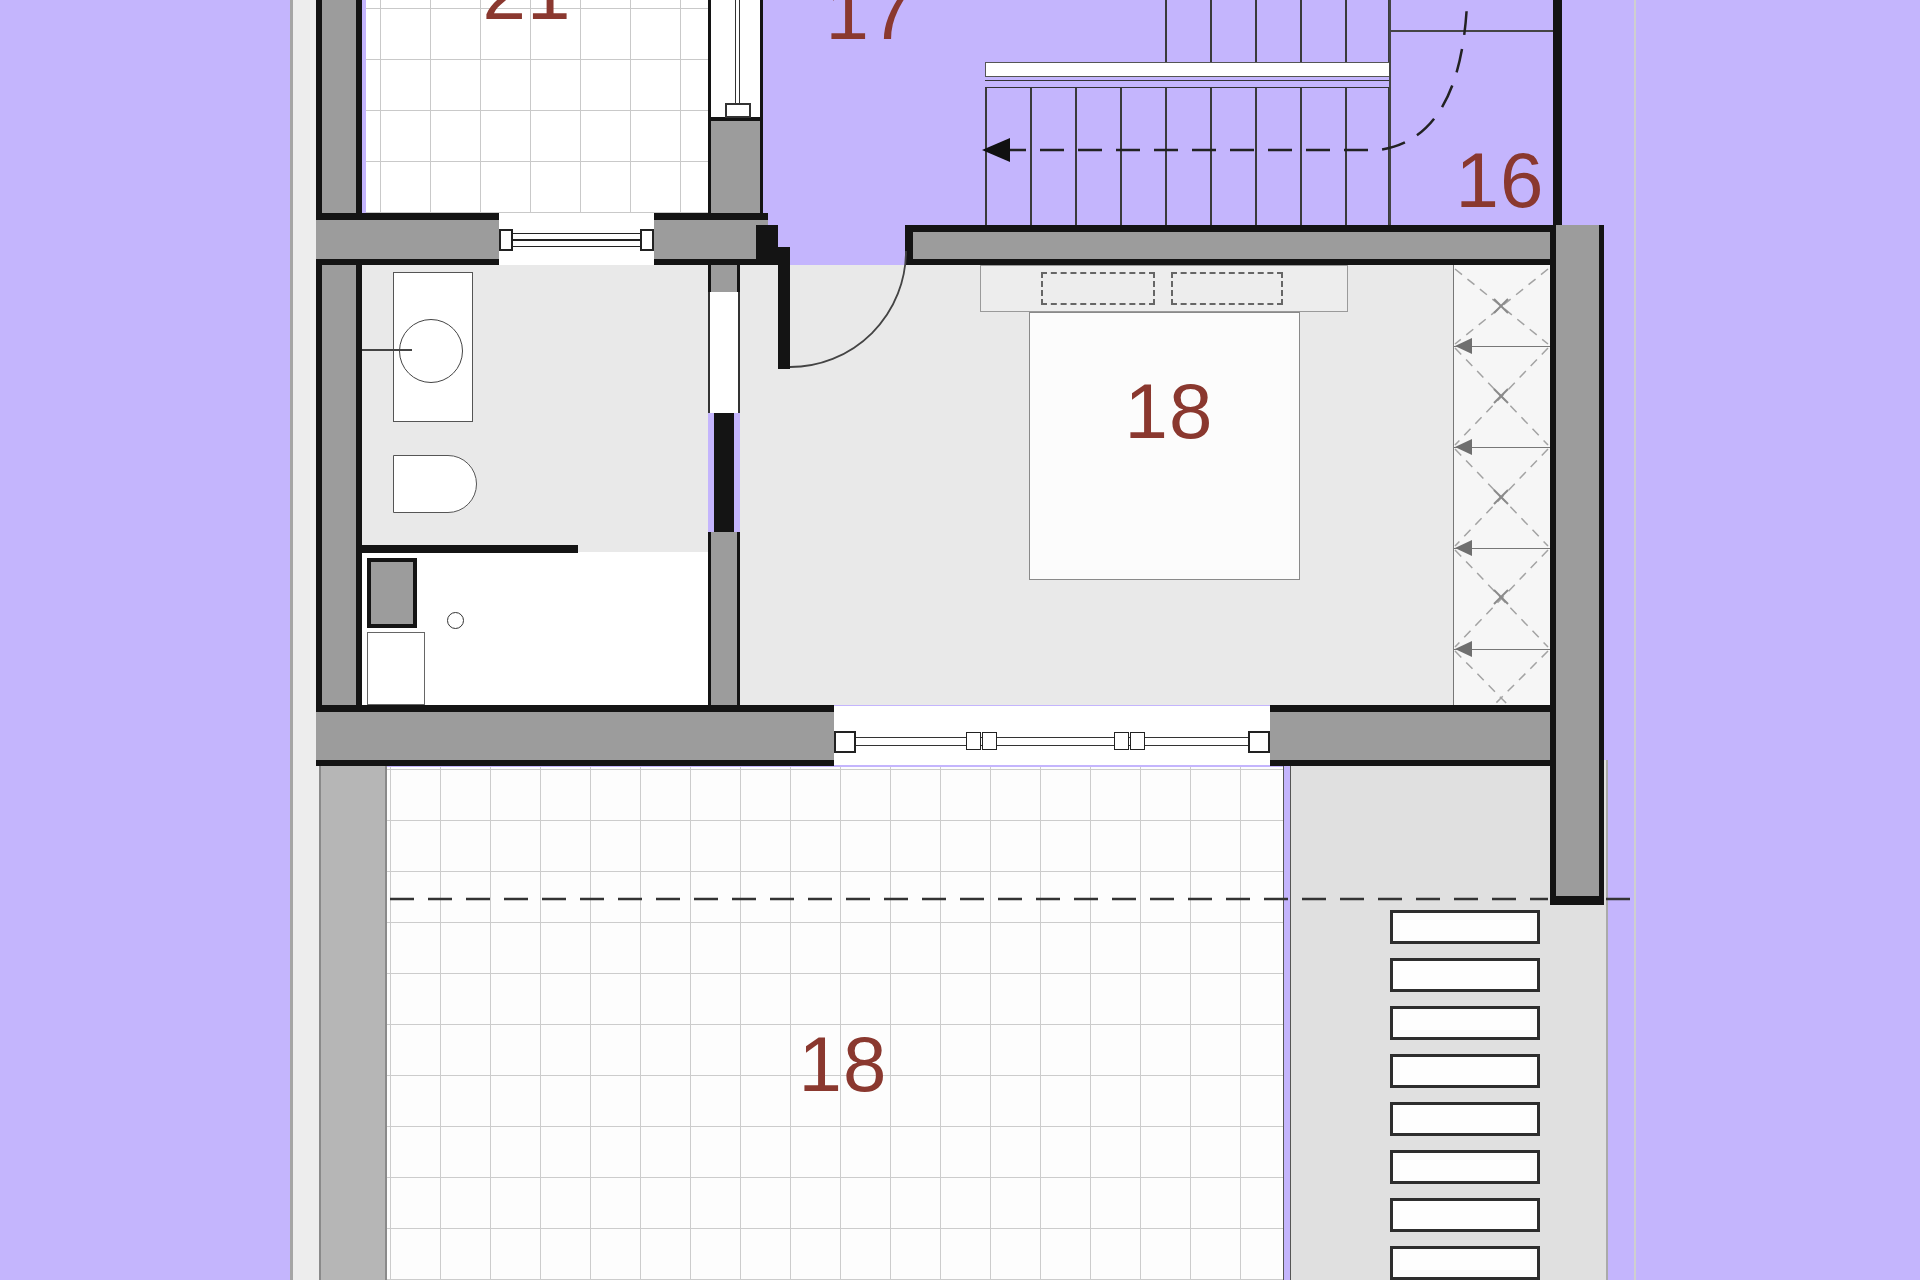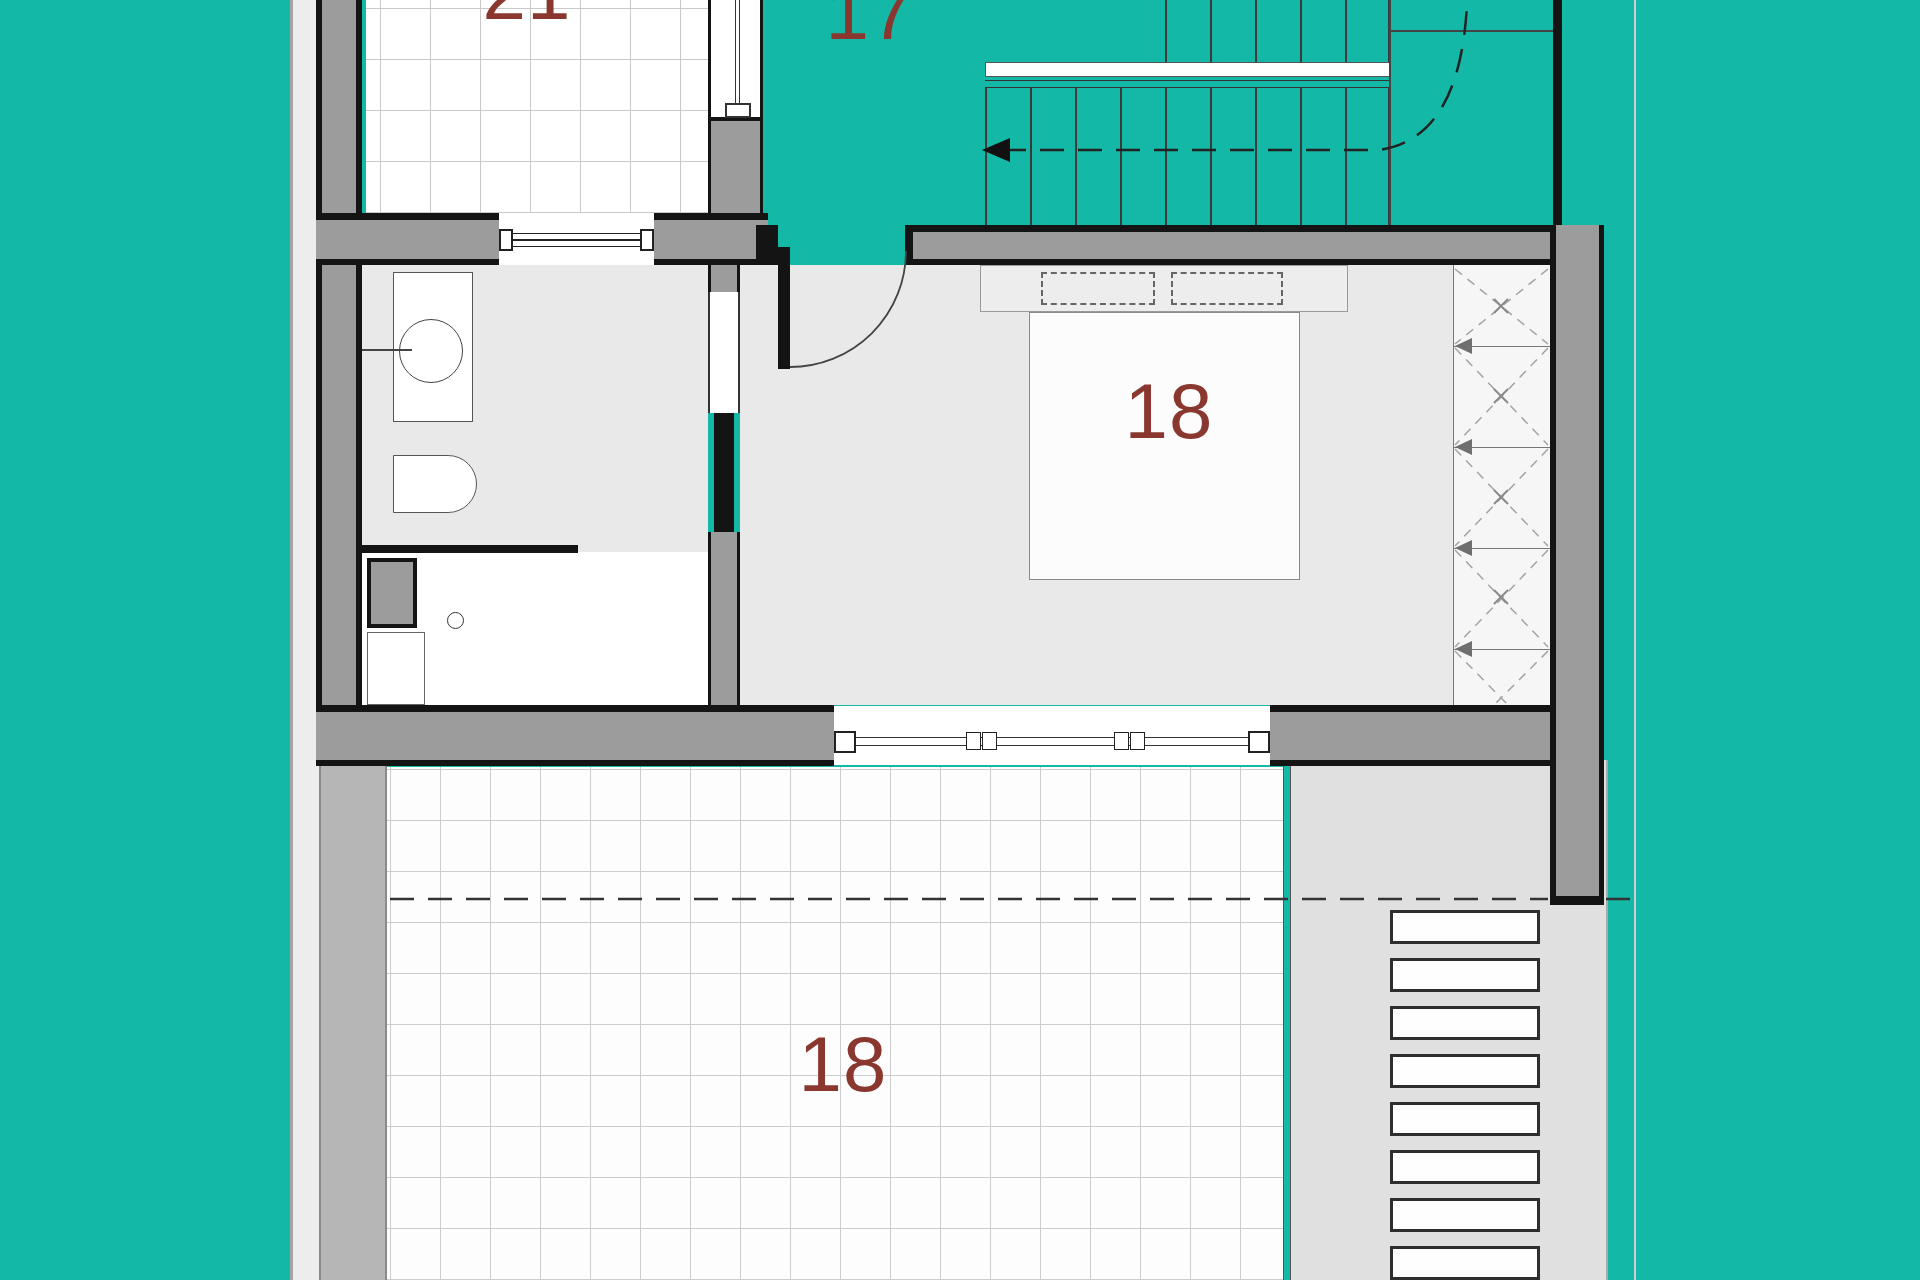--- a/index.html
+++ b/index.html
@@ -1,17 +1,17 @@
 <!DOCTYPE html>
 <html><head>
 <meta charset="utf-8">
 <style>
   * { box-sizing: border-box; margin: 0; padding: 0; }
   body { background:#fff; font-family:"Liberation Sans", sans-serif; }
-  .plan { position:relative; width:1920px; height:1280px; background:#14b8a6; overflow:hidden; }
+  .plan { position:relative; width:1920px; height:1280px; background:#c4b5fd; overflow:hidden; }
   .abs { position:absolute; }
   .wall { position:absolute; background:#9c9c9c; }
   .blk { position:absolute; background:#141414; }
   .room-label { position:absolute; width:140px; text-align:center; font-size:78px; line-height:1;
                 color:#8a382f; letter-spacing:1px; font-weight:400; }
   .grid21 { position:absolute; background-color:#ffffff;
     background-image:linear-gradient(90deg,#c9c9c9 1.2px,transparent 1.2px),
                      linear-gradient(#c9c9c9 1.2px,transparent 1.2px);
     background-size:50px 51px; background-position:14px 8px; }
   .grid19 { position:absolute; background-color:#fdfdfd;
@@ -123,20 +123,21 @@
     <div class="abs" style="left:141px;top:16px;width:14px;height:22px;background:#fff;border:2px solid #222;"></div>
   </div>
 
   <div class="blk" style="left:1553px;top:0;width:9px;height:225px;"></div>
   <div class="wall" style="left:1550px;top:225px;width:54px;height:680px;border-left:6px solid #141414;border-right:5px solid #141414;border-bottom:9px solid #141414;"></div>
 
   <div class="abs" style="left:319px;top:766px;width:68px;height:514px;background:#b6b6b6;border-left:2px solid #8a8a8a;border-right:2px solid #8a8a8a;"></div>
 
   <div class="room-label" style="left:457px;top:-47px;">21</div>
   <div class="room-label" style="left:800px;top:-27px;">17</div>
+  <div class="room-label" style="left:1430px;top:141px;">16</div>
   <div class="room-label" style="left:1099px;top:372px;text-align:center;">18</div>
   <div class="room-label" style="left:773px;top:1025px;">18</div>
 
   <svg class="overlay" width="1920" height="1280" viewBox="0 0 1920 1280">
 
     <path d="M 1002 150 L 1378 150 Q 1460 140 1467 4" fill="none" stroke="#222" stroke-width="2.5" stroke-dasharray="24 14"></path>
     <polygon points="982,150 1010,138 1010,162" fill="#111"></polygon>
 
     <path d="M 790 367 A 116 116 0 0 0 906 251" fill="none" stroke="#444" stroke-width="1.8"></path>
 

